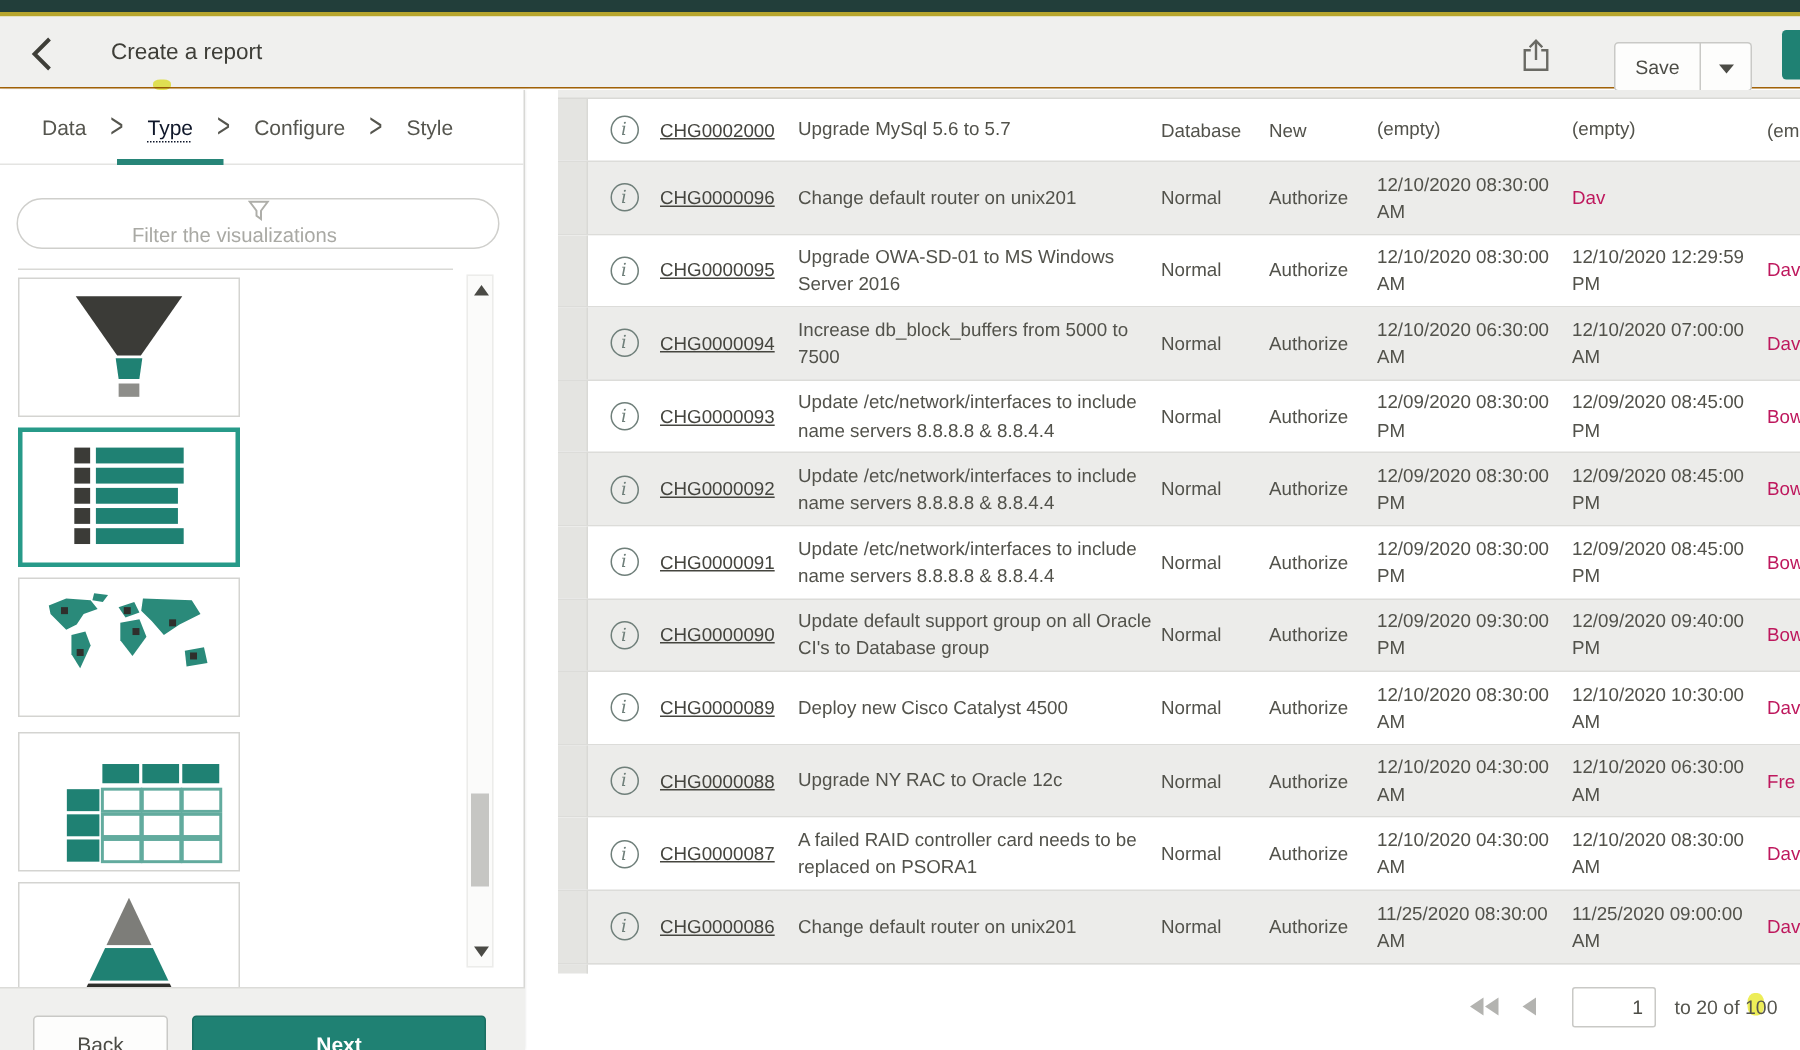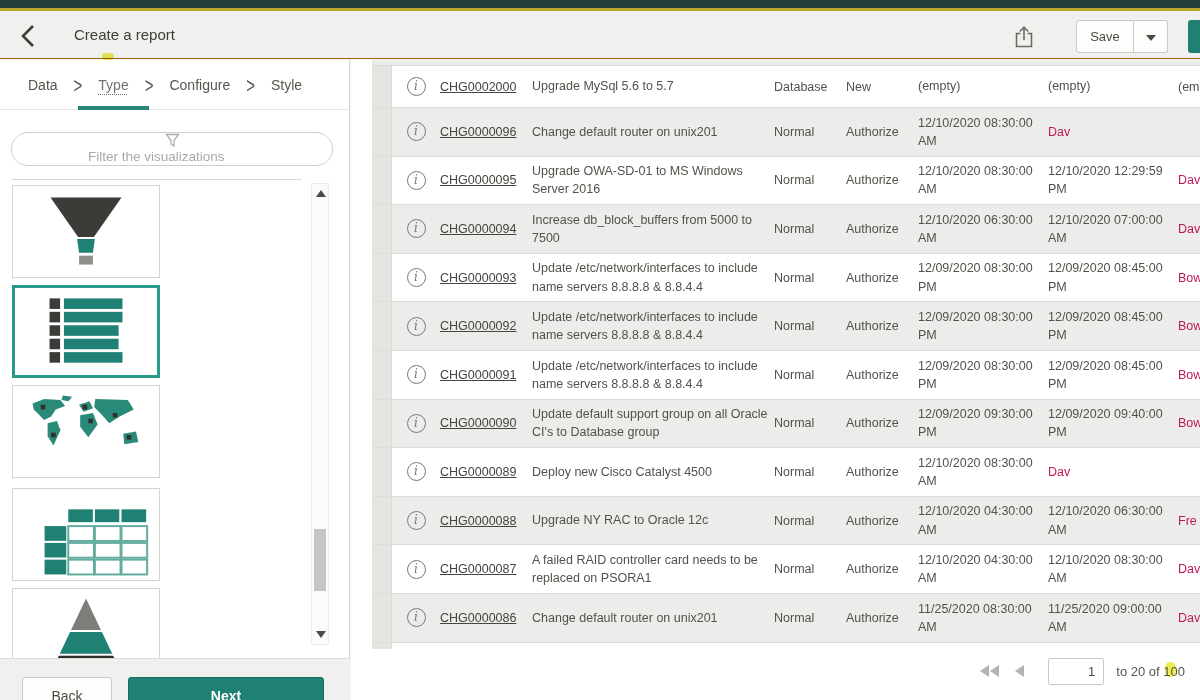--- a/index.html
+++ b/index.html
@@ -9,32 +9,32 @@
 
   
   .top-stripe { position:absolute; top:0; left:0; width:100%; height:8px; background:#223e3a; }
   .top-stripe-yellow { position:absolute; top:8px; left:0; width:100%; height:3px; background:#b7a52c; }
 
   
   .app-header { position:absolute; top:11px; left:0; width:100%; height:48px; background:#f0f0ee; border-bottom:1px solid #a16207; }
   .back-btn { position:absolute; left:20px; top:12px; width:26px; height:26px; background:none; border:none; cursor:pointer; }
   .page-title { position:absolute; left:74px; top:15px; font-size:15px; font-weight:400; color:#3e3e38; }
   .share-btn { position:absolute; right:158px; top:12px; width:28px; height:28px; background:none; border:none; cursor:pointer; }
-  .save-split { position:absolute; right:32px; top:9px; height:31px; display:flex;border-radius:10px; }
+  .save-split { position:absolute; right:32px; top:17px; height:31px; display:flex;border-radius:10px; }
   .save-btn { width:58px; height:33px; background:#fdfdfc; border:1px solid #c9c9c6; border-radius:3px 0 0 3px; font-size:13px; color:#4c4c46; cursor:pointer; font-family:inherit; }
   .save-caret-btn { width:34px; height:33px; background:#fdfdfc; border:1px solid #c9c9c6; border-left:none; border-radius:0 3px 3px 0; cursor:pointer; position:relative; }
   .caret-down { display:inline-block; width:0; height:0; border-left:5px solid transparent; border-right:5px solid transparent; border-top:6px solid #4c4c46; }
   .header-teal-fragment { position:absolute; right:-4px; top:9px; width:16px; height:33px; background:#1f8173; border-radius:3px 0 0 3px; }
 
   
   .sidebar { position:absolute; top:60px; left:0; width:350px; height:640px; background:#fff; border-right:1px solid #d8d8d5; box-shadow:2px 0 3px rgba(0,0,0,.05); }
   .crumbs { position:relative; height:50px; display:flex; align-items:center; padding-left:22px; border-bottom:1px solid #e4e4e2; }
   .crumb { position:relative; font-size:14px; color:#55554e; padding:0 6px; height:100%; display:flex; align-items:center; cursor:pointer; }
   .crumb-sep { font-size:15px; color:#55554e; margin:0 10px; transform:scaleY(1.5); display:inline-block; font-weight:400; }
-  .crumb.active { color:#737373; text-decoration:underline dotted 1px; text-underline-offset:4px; }
+  .crumb.active { color:#0f172a; text-decoration:underline dotted 1px; text-underline-offset:4px; }
   .crumb.active::after { content:""; position:absolute; left:-14px; right:-14px; bottom:-1px; height:4px; background:#278578; }
 
   .filter { position:absolute; top:72px; left:11px; width:322px; height:34px; border:1px solid #cfcfcc; border-radius:17px; background:#fff; display:flex; align-items:center; padding:0 12px;flex-direction:column; }
   .filter input { border:none; outline:none; flex:1; font-size:13.5px; color:#4c4c46; background:transparent; margin-left:9px; font-family:inherit; }
   .filter input::placeholder { color:#a9a9a4; }
 
   .viz-list { position:absolute; top:118px; left:0; width:350px; height:480px; overflow:hidden; }
   .viz-sliver { position:absolute; top:0; left:12px; width:290px; height:2px; border-bottom:1px solid #d9d9d6; }
   .viz-card { position:absolute; left:12px; width:148px; height:93px; background:#fff; border:1px solid #d4d4d1; display:flex; align-items:center; justify-content:center; cursor:pointer; }
   .viz-card.selected { border:3px solid #279a89; }
@@ -353,20 +353,21 @@
   <div class="row">
     <div class="cell-strip"></div>
     <div class="icon-cell">
       <span class="info-icon">i</span>
     </div>
     <a class="chg">CHG0000089</a>
     <div class="desc">Deploy new Cisco Catalyst 4500</div>
     <div class="pri">Normal</div>
     <div class="state">Authorize</div>
     <div class="dt start">12/10/2020 08:30:00 AM</div>
+    <div class="dt end">12/10/2020 10:30:00 AM</div>
     <a class="assignee">Dav</a>
   </div>
 
   <div class="row">
     <div class="cell-strip"></div>
     <div class="icon-cell">
       <span class="info-icon">i</span>
     </div>
     <a class="chg">CHG0000088</a>
     <div class="desc">Upgrade NY RAC to Oracle 12c</div>

